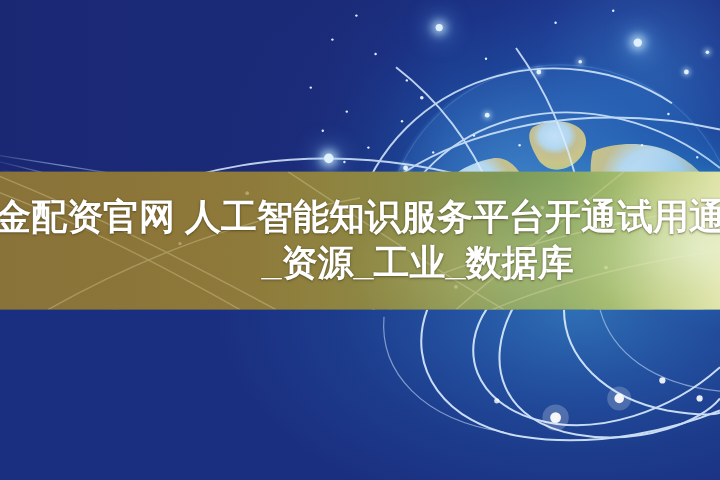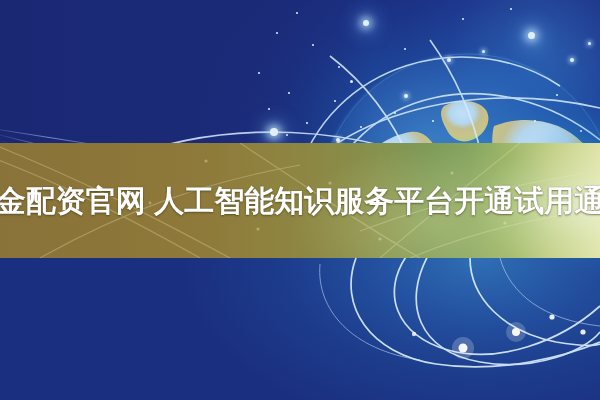--- a/index.html
+++ b/index.html
@@ -315,15 +315,16 @@
         <circle cx="452" cy="30" r="1.6"></circle>
         <circle cx="505" cy="80" r="1.6"></circle>
         <circle cx="150" cy="60" r="1.4"></circle>
       </g>
     </svg>
     <div class="band-overlay"></div>
   </div>
 
   <div class="title-block">
     <div class="title-line l1">诚金配资官网 人工智能知识服务平台开通试用通知</div>
+    <div class="title-line l2">_资源_工业_数据库</div>
   </div>
 
 </div>
 
 </body></html>

